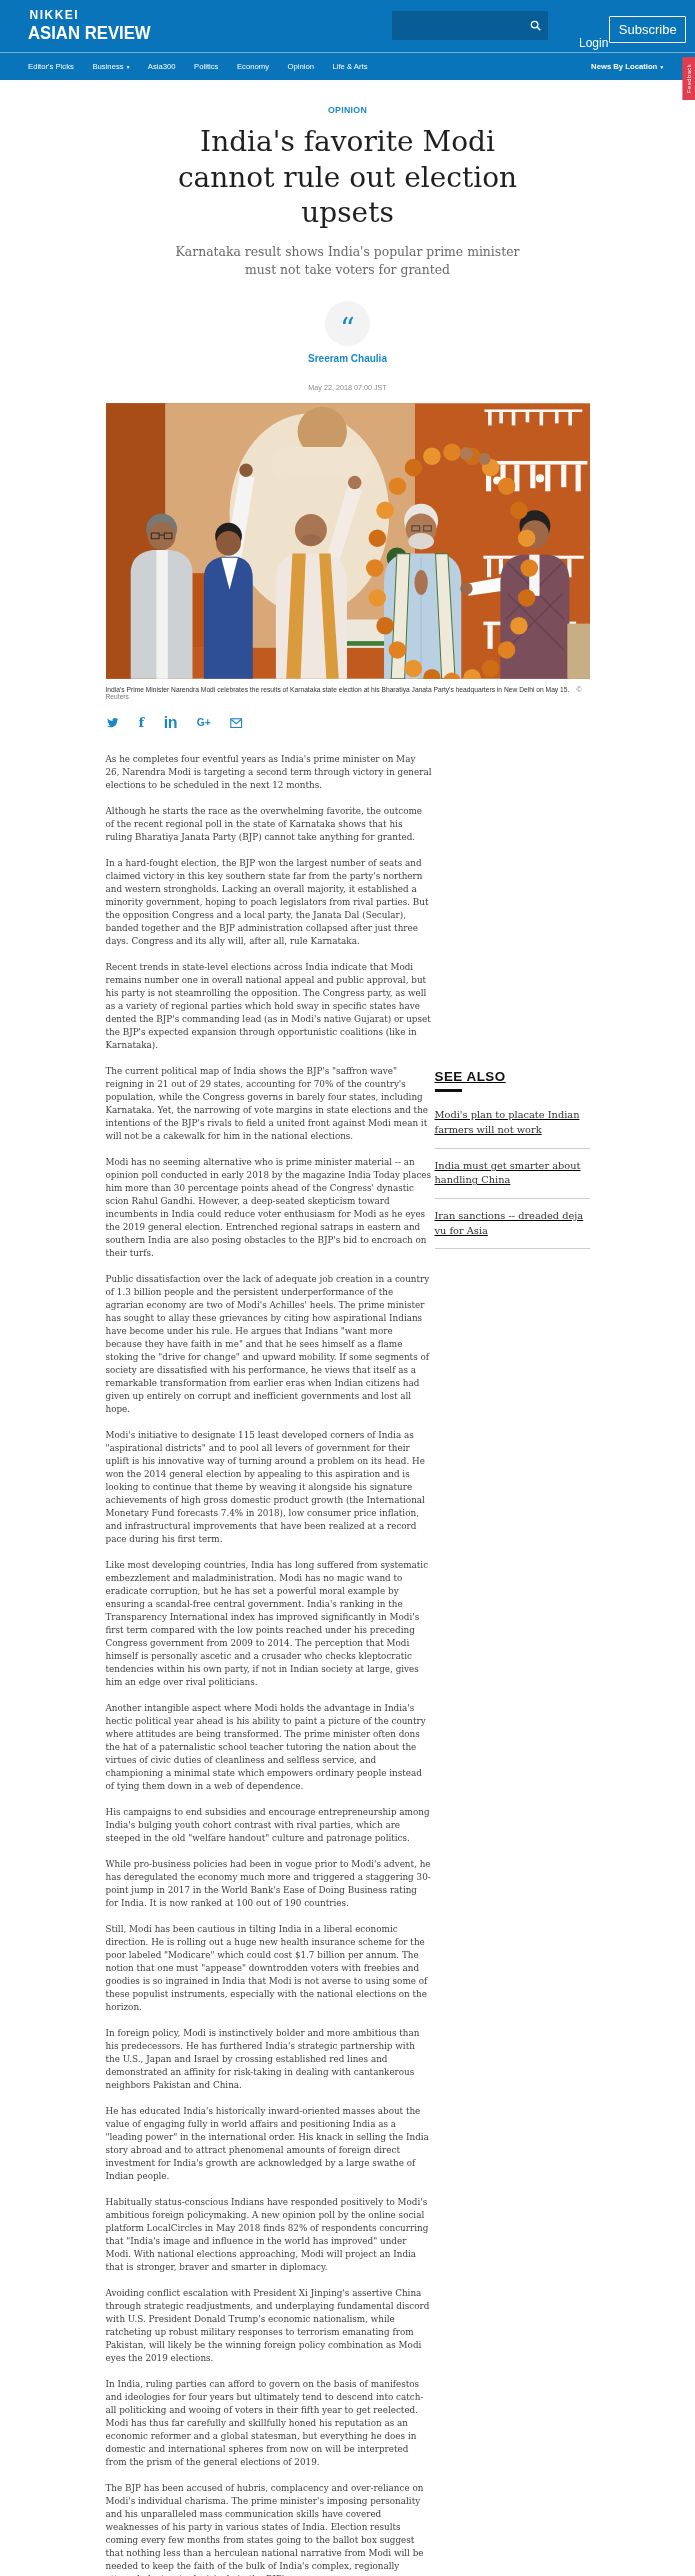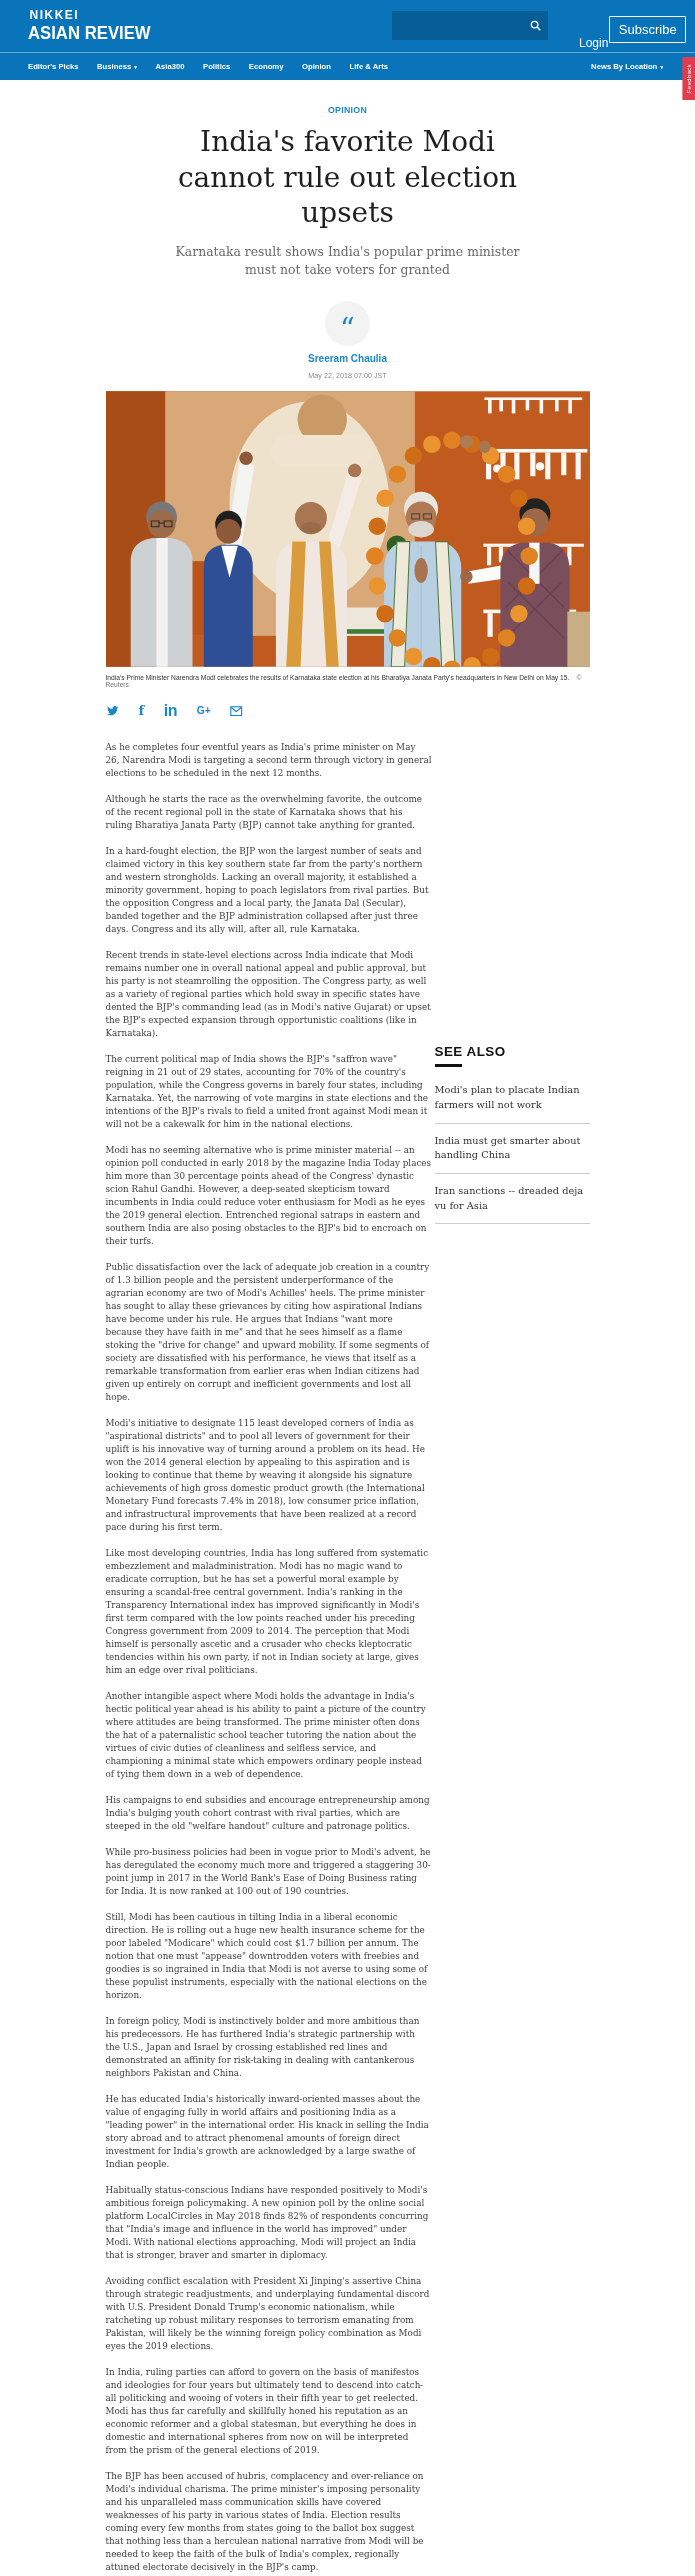--- a/index.html
+++ b/index.html
@@ -12,51 +12,51 @@
   .logo-top{display:block;font-size:12px;font-weight:bold;letter-spacing:1.5px;margin-left:1.5px;}
   .logo-main{display:block;font-size:19px;font-weight:bold;letter-spacing:0px;transform:scaleX(.88);transform-origin:left center;white-space:nowrap;}
   .search-box{position:absolute;left:392px;top:11.3px;width:156px;height:29px;background:#075e96;}
   .search-icon{position:absolute;right:7.2px;top:8.8px;width:11.3px;height:11.3px;}
   .login-link{position:absolute;left:579px;top:21px;color:#fff;font-size:12px;margin-top:15px;}
   .subscribe-btn{position:absolute;left:609px;top:15.5px;border:0.5px solid #fff;color:#fff;font-size:13px;padding:5.2px 8.8px;border-radius:1px;display:block;}
 
   
   .site-nav{height:27px;background:#0974b9;border-top:0.5px solid rgba(255,255,255,.4);position:relative;}
   .nav-inner{padding-left:28px;display:flex;gap:18.5px;align-items:center;height:100%;}
-  .nav-link{color:#fff;font-size:7.7px;font-weight:bold;white-space:nowrap;}
+  .nav-link{color:#fff;font-size:7.7px;font-weight:normal;white-space:nowrap;}
   .nav-right{position:absolute;right:32px;top:0;height:100%;display:flex;align-items:center;color:#fff;font-size:7.7px;font-weight:bold;}
   .chev{font-size:5.2px;margin-left:3.1px;display:inline-block;transform:translateY(-0.5px);}
   .feedback-tab{position:absolute;right:0;top:4.1px;width:13.4px;height:43px;background:#e23d4e;color:#fff;display:flex;align-items:center;justify-content:center;writing-mode:vertical-rl;transform:rotate(180deg);font-size:5.7px;letter-spacing:0.5px;z-index:6;}
 
   
   main{width:484px;margin:0 auto;}
   .kicker{margin-top:25px;text-align:center;color:#1a87c7;font-weight:bold;font-size:8.8px;letter-spacing:0.3px;}
   h1.article-title{font-family:"DejaVu Serif",serif;font-weight:400;font-size:28px;line-height:1.27;text-align:center;color:#1f1f1f;margin:9.3px auto 12.4px;max-width:361px;}
   .subtitle{font-family:"DejaVu Serif",serif;font-size:12.4px;line-height:1.45;color:#696969;text-align:center;max-width:350px;margin:0 auto 21.6px;}
   .avatar{width:45px;height:45px;border-radius:50%;background:#f3f3f3;margin:0 auto 7.2px;position:relative;}
   .quote-glyph{position:absolute;left:50%;top:50%;transform:translate(-50%,-26%);font-family:"DejaVu Serif",serif;font-size:29px;color:#1a87c7;line-height:1;}
   .author-name{display:block;text-align:center;color:#1a87c7;font-weight:bold;font-size:10px;}
-  .pub-date{text-align:center;color:#8a8a8a;font-size:7.2px;margin-top:7px;margin-bottom:11.3px;}
+  .pub-date{text-align:center;color:#8a8a8a;font-size:7.2px;margin-top:19px;margin-bottom:11.3px;}
 
   
   .hero{margin:0;}
   .hero svg{display:block;}
   .caption{font-size:6.7px;color:#333;margin:6.2px 0 15.5px;}
   .caption .credit{color:#777;margin-left:7.2px;}
   .share-row{display:flex;align-items:center;gap:19.6px;margin:3.1px 0 21.6px;}
   .share-ic{color:#1a87c7;display:inline-flex;align-items:center;}
   .icon-f{font-family:"DejaVu Serif",serif;font-weight:bold;font-size:13.4px;line-height:1;}
   .icon-in{font-weight:bold;font-size:16px;letter-spacing:-0.5px;line-height:1;}
   .icon-gp{font-weight:bold;font-size:10.3px;line-height:1;}
 
   
   .body-wrap{position:relative;}
   .article-body{width:326px;font-family:"DejaVu Serif",serif;font-size:8.8px;line-height:13px;color:#3d3d3d;}
   .article-body p{margin:0 0 13px;}
-  .see-also{position:absolute;right:0;top:303px;width:155px;}
+  .see-also{position:absolute;right:0;top:316px;width:155px;text-decoration:underline;}
   .see-also h2{font-size:13.4px;letter-spacing:0.5px;margin:0 0 5.2px;color:#111;font-weight:bold;}
   .see-also-bar{width:27px;height:3.1px;background:#111;margin-bottom:6.2px;}
   .see-also ul{list-style:none;margin:0;padding:0;}
   .see-also li{font-family:"DejaVu Serif",serif;font-size:9.8px;line-height:14.4px;color:#333;padding:10.3px 0;border-bottom:0.5px solid #ccc;}
 </style>
 </head>
 <body>
 
 <header class="site-header">
   <a class="logo">

